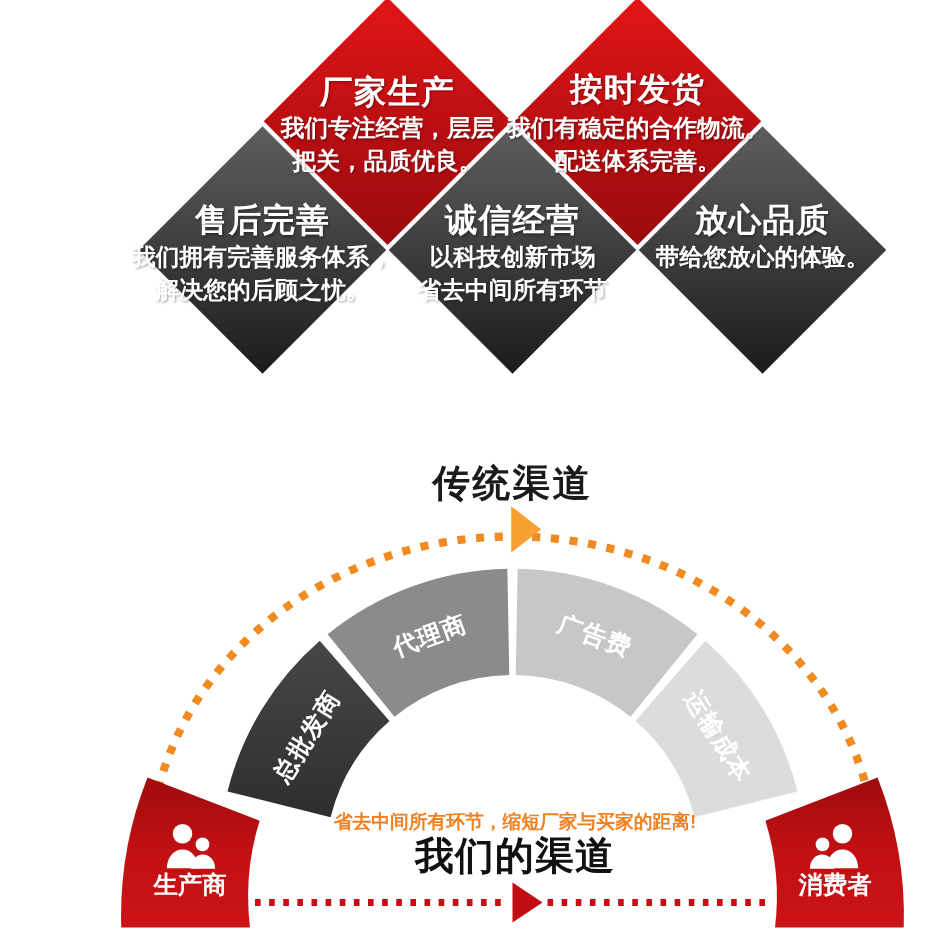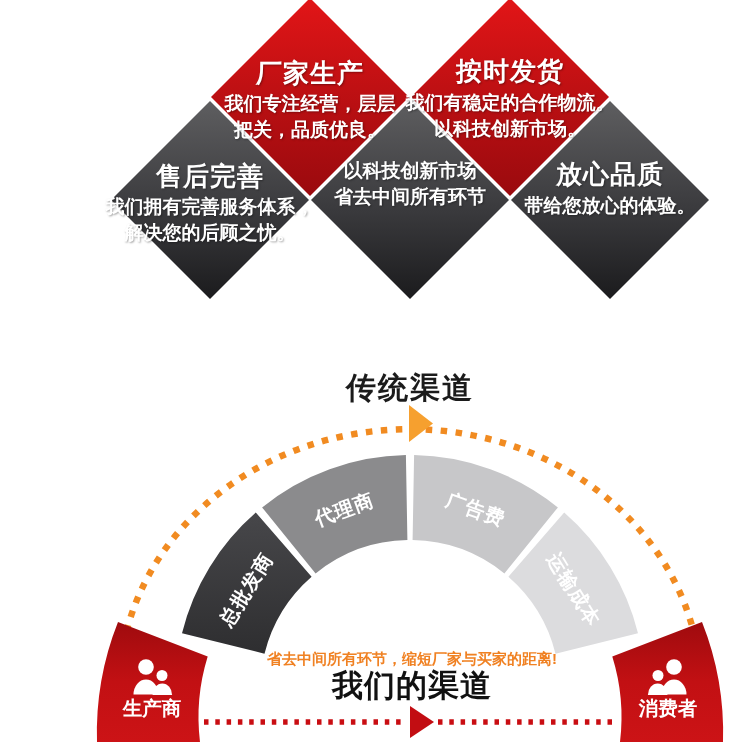--- a/index.html
+++ b/index.html
@@ -20,21 +20,21 @@
   #d-shape-3{left:340px;top:130px;}
   #d-shape-4{left:540px;top:130px;}
   .dlabel{
     position:absolute;width:220px;text-align:center;color:#fff;
     text-shadow:1px 1px 2px rgba(0,0,0,.35);
   }
   #d-label-0{left:200px;top:55px;}
   #d-label-1{left:400px;top:55px;font-family:Liberation Mono, monospace;}
   #d-label-2{left:100px;top:158px;}
   #d-label-3{left:300px;top:158px;}
-  #d-label-4{left:500px;top:158px;font-family:Liberation Mono, monospace;}
+  #d-label-4{left:500px;top:158px;}
   .dlabel .t{font-size:26px;font-weight:bold;line-height:36px;letter-spacing:1px;}
   .dlabel .s{font-size:19px;font-weight:bold;line-height:26px;}
   
   #arch-svg{position:absolute;left:0;top:330px;}
   .svg-heading{font-family:"Liberation Sans","DejaVu Sans",sans-serif;font-weight:bold;}
   .seg-label{font-family:"Liberation Sans","DejaVu Sans",sans-serif;font-weight:bold;fill:#ffffff;font-size:19.5px;letter-spacing:1px;}
 </style>
 </head>
 <body>
 
@@ -47,28 +47,29 @@
   <div class="diamond dark" id="d-shape-4"></div>
 
   <div class="dlabel" id="d-label-0">
     <div class="t">厂家生产</div>
     <div class="s">我们专注经营，层层</div>
     <div class="s">把关，品质优良。</div>
   </div>
   <div class="dlabel" id="d-label-1">
     <div class="t">按时发货</div>
     <div class="s">我们有稳定的合作物流。</div>
-    <div class="s">以科技创新市场。</div>
+    <div class="s">配送体系完善。</div>
   </div>
   <div class="dlabel" id="d-label-2">
     <div class="t">售后完善</div>
     <div class="s">我们拥有完善服务体系，</div>
     <div class="s">解决您的后顾之忧。</div>
   </div>
   <div class="dlabel" id="d-label-3">
+    <div class="t">诚信经营</div>
     <div class="s">以科技创新市场</div>
     <div class="s">省去中间所有环节</div>
   </div>
   <div class="dlabel" id="d-label-4">
     <div class="t">放心品质</div>
     <div class="s">带给您放心的体验。</div>
   </div>
 
   <svg id="arch-svg" width="750" height="420" viewBox="0 0 750 420">
     <defs>

